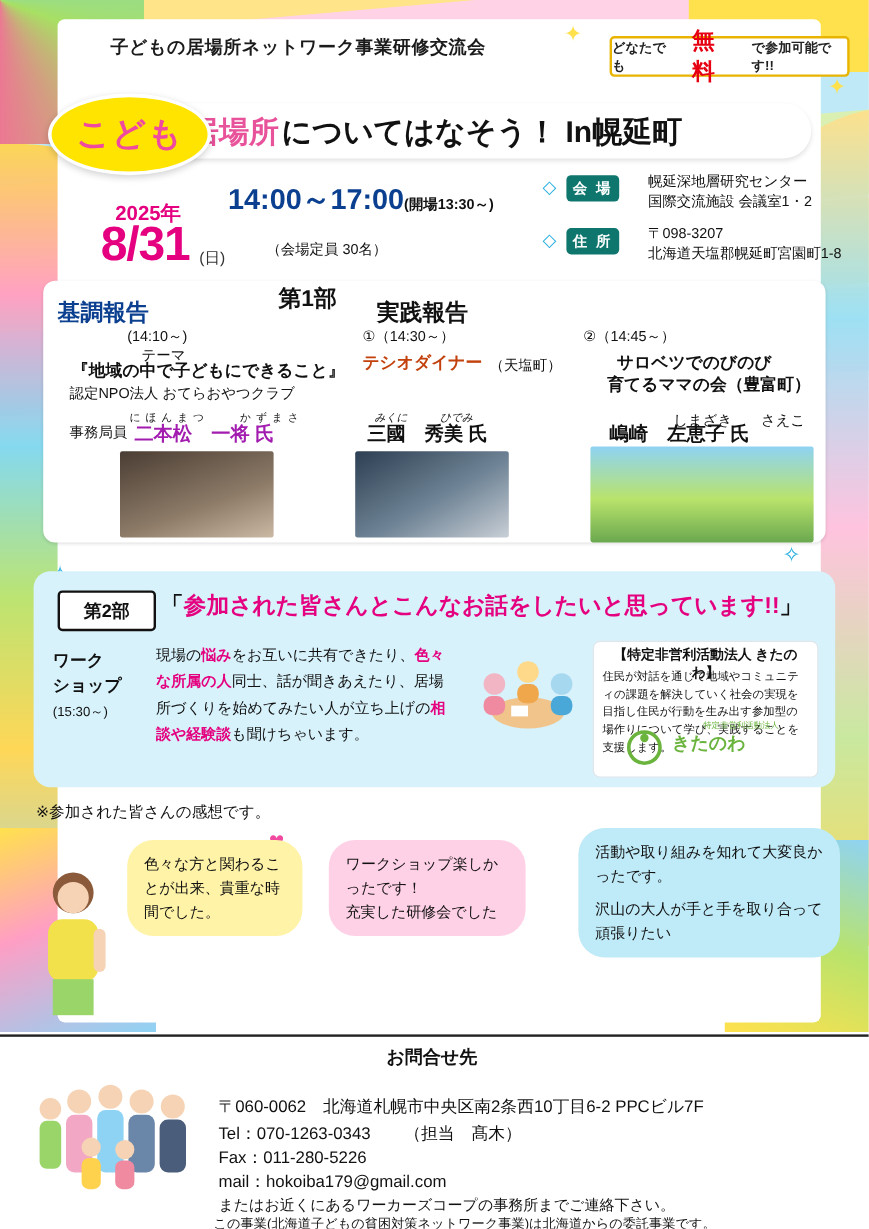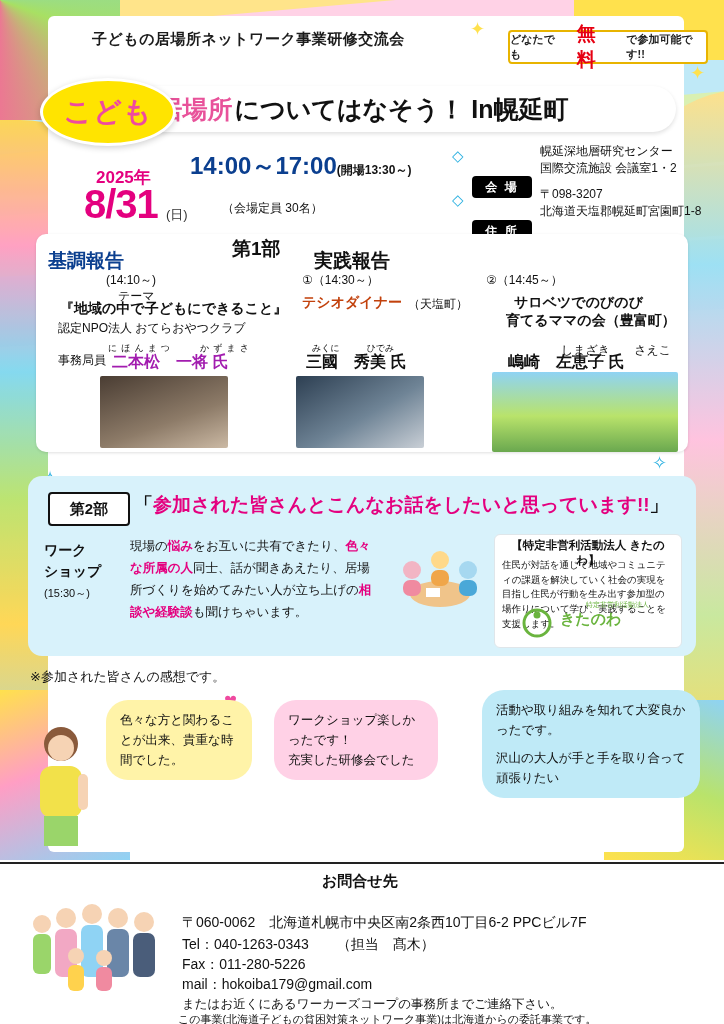--- a/index.html
+++ b/index.html
@@ -58,22 +58,22 @@
   .date{position:absolute;left:84px;top:182px;font-size:40px;font-weight:bold;color:#e4007f;letter-spacing:-1px;}
   .dow{position:absolute;left:166px;top:206px;font-size:13px;color:#333;}
 
   .time{position:absolute;left:190px;top:150px;font-size:24px;font-weight:bold;color:#0b3f8f;}
   .time small{font-size:12px;color:#111;font-weight:bold;}
   .apply{position:absolute;left:196px;top:180px;font-size:13px;color:#e4007f;font-weight:bold;}
   .apply .d{font-size:17px;}
   .apply .w{font-size:10px;}
   .cap{position:absolute;left:222px;top:200px;font-size:12px;color:#111;}
 
-  .lbl-pill{position:absolute;width:60px;height:22px;background:#000000;color:#fff;border-radius:4px;
-    font-size:12px;font-weight:bold;display:flex;align-items:center;justify-content:center;letter-spacing:2px;margin-top:30px;}
+  .lbl-pill{position:absolute;width:44px;height:22px;background:#0f766e;color:#fff;border-radius:4px;
+    font-size:12px;font-weight:bold;display:flex;align-items:center;justify-content:center;letter-spacing:2px;}
   .venue-lbl{left:472px;top:146px;}
   .addr-lbl{left:472px;top:190px;}
   .venue-txt{position:absolute;left:540px;top:143px;font-size:12px;color:#111;line-height:1.45;}
   .addr-txt{position:absolute;left:540px;top:186px;font-size:12px;color:#111;line-height:1.45;}
   .pin{position:absolute;left:452px;top:147px;color:#27afe0;font-size:15px;}
   .pin2{position:absolute;left:452px;top:191px;color:#27afe0;font-size:15px;}
 
   
   .p1-wrap{position:absolute;left:36px;top:234px;width:652px;height:218px;background:#fff;border-radius:10px;
     box-shadow:0 1px 3px rgba(0,0,0,.12);}
@@ -85,21 +85,21 @@
   .npo{position:absolute;left:58px;top:320px;font-size:12px;color:#111;}
   .staff{position:absolute;left:58px;top:352px;font-size:12px;color:#111;}
   .furi1{position:absolute;left:108px;top:342px;font-size:9px;color:#111;letter-spacing:4px;}
   .name1{position:absolute;left:112px;top:352px;font-size:16px;font-weight:bold;color:#a21caf;}
 
   .jissen{position:absolute;left:314px;top:248px;font-size:19px;font-weight:bold;color:#111;}
   .c1-h{position:absolute;left:302px;top:272px;font-size:12px;color:#111;}
   .c2-h{position:absolute;left:486px;top:272px;font-size:12px;color:#111;}
   .org1{position:absolute;left:302px;top:294px;font-size:14px;font-weight:bold;color:#c2410c;}
   .org1s{position:absolute;left:408px;top:296px;font-size:12px;color:#111;}
-  .furi2{position:absolute;left:312px;top:342px;font-size:9px;color:#111;}
+  .furi2{position:absolute;left:312px;top:342px;font-size:9px;color:#111;font-style:italic;}
   .name2{position:absolute;left:306px;top:352px;font-size:16px;font-weight:bold;color:#111;}
   .org2a{position:absolute;left:514px;top:294px;font-size:14px;font-weight:bold;color:#111;}
   .org2b{position:absolute;left:506px;top:312px;font-size:14px;font-weight:bold;color:#111;}
   .furi3{position:absolute;left:520px;top:342px;font-size:12px;color:#111;margin-left:41px;}
   .name3{position:absolute;left:508px;top:352px;font-size:16px;font-weight:bold;color:#111;}
 
   .photo{position:absolute;width:128px;height:72px;border-radius:2px;overflow:hidden;}
   .ph1{left:100px;top:376px;background:linear-gradient(160deg,#4a3d33,#8d7b68 60%,#cbb9a4);}
   .ph2{left:296px;top:376px;background:linear-gradient(150deg,#2d3f52,#6f8496 55%,#c9cfd6);}
   .ph3{left:492px;top:372px;width:186px;height:80px;background:linear-gradient(180deg,#8fd3f4 0%,#b9e36b 55%,#6aa84f 100%);}
@@ -290,21 +290,21 @@
     <circle cx="37" cy="26" r="17" fill="#8a5a3b"></circle>
     <circle cx="37" cy="30" r="13" fill="#f6d3b4"></circle>
     <rect x="16" y="48" width="42" height="52" rx="12" fill="#f2e14a"></rect>
     <rect x="20" y="98" width="34" height="30" fill="#9ad56a"></rect>
     <rect x="54" y="56" width="10" height="36" rx="5" fill="#f6d3b4"></rect>
   </svg>
 
   <div class="footer"></div>
   <div class="f-title">お問合せ先</div>
   <div class="f-addr">〒060-0062　北海道札幌市中央区南2条西10丁目6-2 PPCビル7F</div>
-  <div class="f-tel">Tel：040-1263-0343　　（担当　髙木）</div>
+  <div class="f-tel">Tel：070-1263-0343　　（担当　髙木）</div>
   <div class="f-fax">Fax：011-280-5226</div>
   <div class="f-mail">mail：hokoiba179@gmail.com</div>
   <div class="f-note">またはお近くにあるワーカーズコープの事務所までご連絡下さい。</div>
   <div class="f-small">この事業(北海道子どもの貧困対策ネットワーク事業)は北海道からの委託事業です。</div>
 
   <svg class="f-people" viewBox="0 0 150 110">
     <circle cx="16" cy="30" r="9" fill="#f6d3b4"></circle>
       <rect x="7" y="40" width="18" height="40" rx="6" fill="#9ad56a"></rect>
     <circle cx="40" cy="24" r="10" fill="#f6d3b4"></circle>
       <rect x="29" y="35" width="22" height="48" rx="7" fill="#f2a8c4"></rect>

